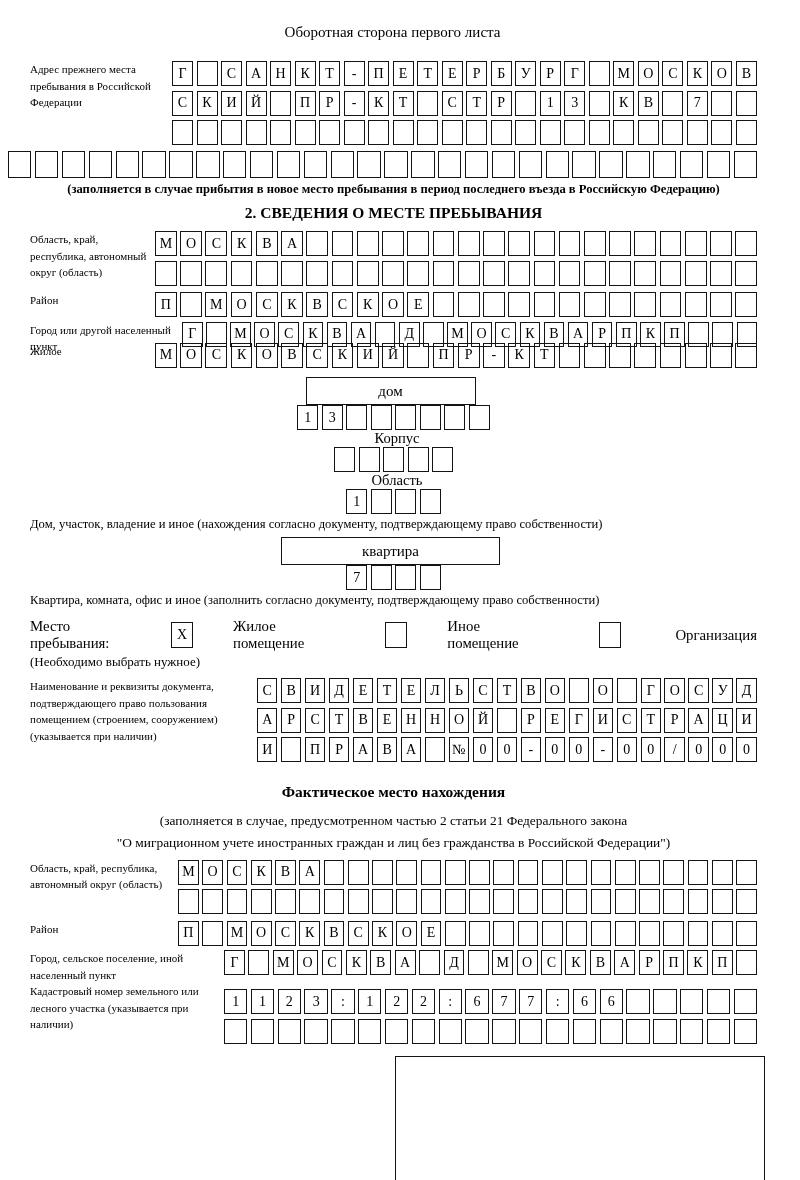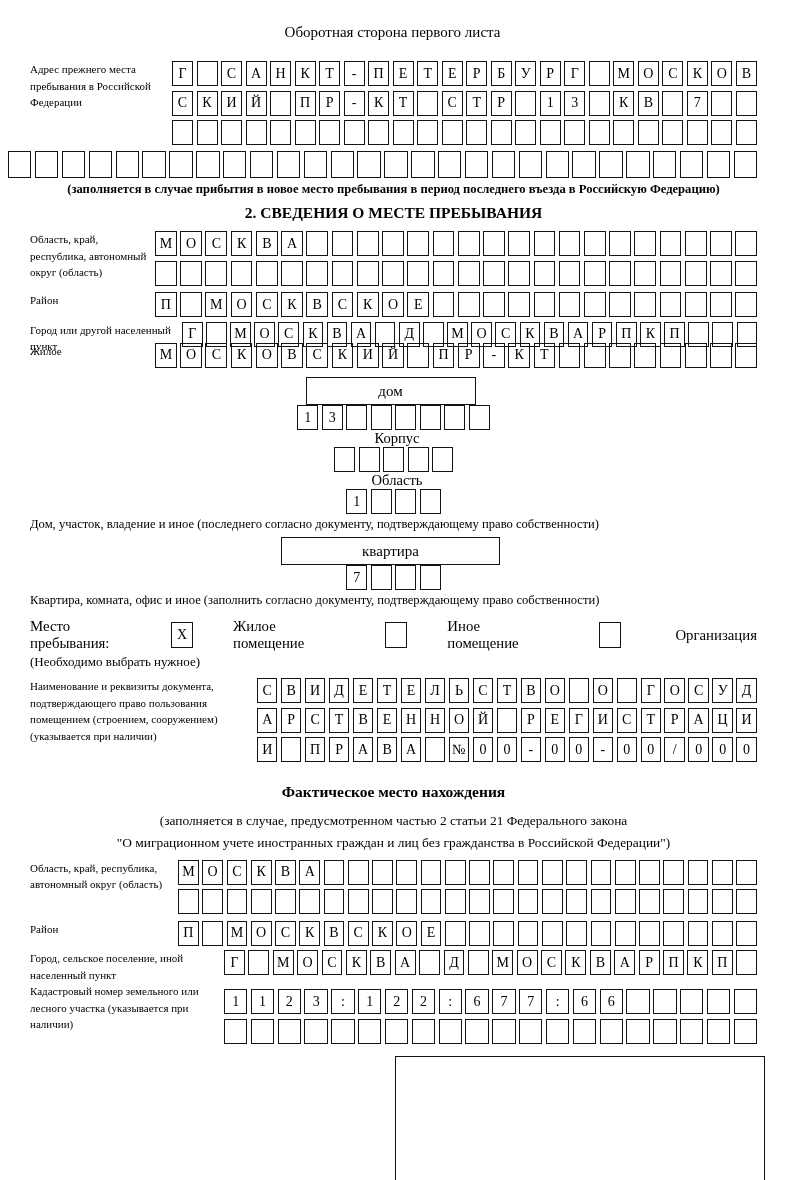--- a/index.html
+++ b/index.html
@@ -374,21 +374,21 @@
       </div>
     <div class="spacer"></div>
     <div class="inline-label">Область</div>
     <div class="boxrow fixed" style="margin-bottom:0;">
         <span class="cbox">1</span>
         <span class="cbox"></span>
         <span class="cbox"></span>
         <span class="cbox"></span>
       </div>
   </div>
-  <div class="caption">Дом, участок, владение и иное (последнего согласно документу, подтверждающему право собственности)</div>
+  <div class="caption">Дом, участок, владение и иное (нахождения согласно документу, подтверждающему право собственности)</div>
 
   <div class="specrow">
     <div class="named-box nb-kv">
         <span>квартира</span>
       </div>
     <div class="boxrow fixed" style="margin-bottom:0;">
         <span class="cbox">7</span>
         <span class="cbox"></span>
         <span class="cbox"></span>
         <span class="cbox"></span>

